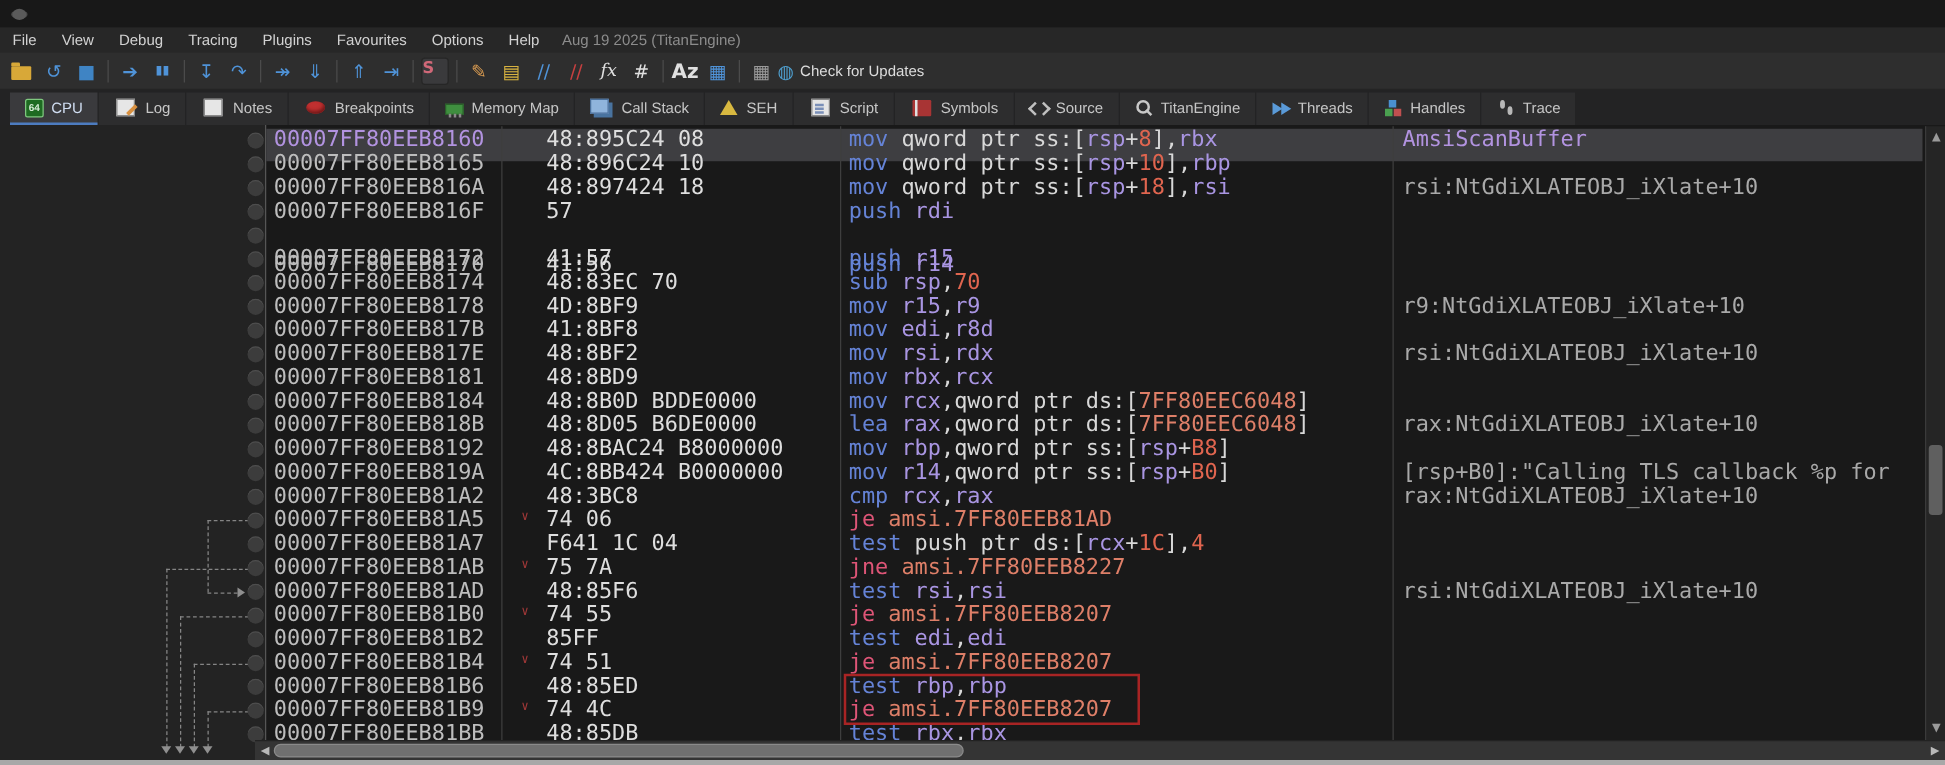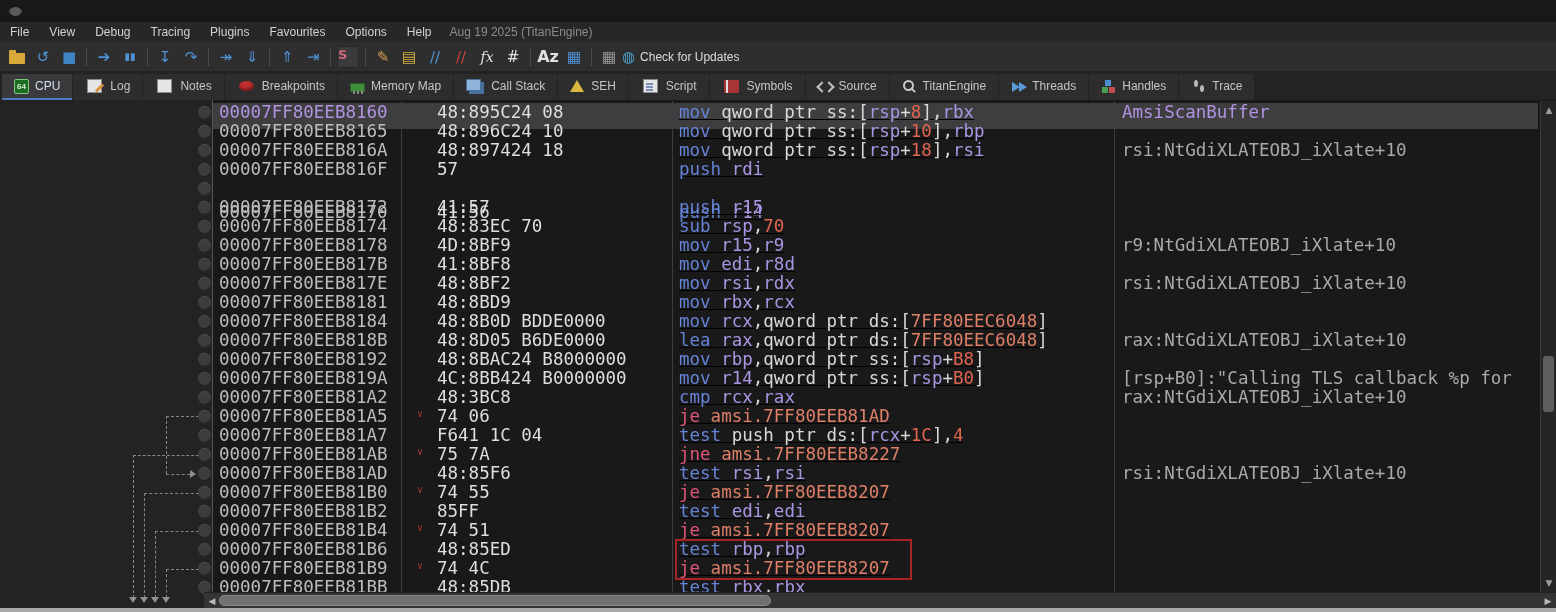--- a/index.html
+++ b/index.html
@@ -27,21 +27,21 @@
   .ico-folder{width:16px;height:11px;background:#d8a838;border-radius:1px;position:relative;margin-top:3px;}
   .ico-folder::before{content:"";position:absolute;top:-3px;left:0;width:7px;height:3px;background:#d8a838;border-radius:1px 1px 0 0;}
   .schip{background:#3a3a3c;border:1px solid #262626;border-radius:3px;width:20px;height:20px;min-width:20px;
     font-weight:bold;font-size:13px;}
   .it{font-style:italic;font-family:"DejaVu Serif",serif;font-size:14px;}
   .small{font-size:10px;letter-spacing:0px;}
   .azc{font-size:16px;font-weight:bold;}
   .upd-label{color:#dcdcdc;font-size:12px;margin-left:5px;font-family:"Liberation Sans",sans-serif;}
   
   .tabbar{position:absolute;top:72px;left:0;width:1556px;height:28px;background:#232324;
-    display:flex;align-items:flex-end;padding-left:2px;box-sizing:border-box;}
+    display:flex;align-items:flex-end;padding-left:8px;box-sizing:border-box;}
   .tab{height:24px;display:flex;align-items:center;gap:6px;padding:0 12px;background:#2d2d2e;
     margin-right:1px;font-size:12px;color:#c6c6c6;border-bottom:2px solid transparent;white-space:nowrap;}
   .tab.active{background:#3a3a3d;border-bottom:2px solid #4d7cc0;color:#cfdcf0;}
   
   .ti{width:15px;height:15px;position:relative;display:inline-block;flex:0 0 15px;}
   .i-cpu{background:#1e6b22;border:1px solid #7fc87f;border-radius:2px;box-sizing:border-box;}
   .i-cpu::after{content:"64";position:absolute;inset:0;color:#d6ecd6;font-size:8px;line-height:13px;text-align:center;font-weight:bold;}
   .i-page{width:11px;height:14px;background:#e6e6e6;border:1px solid #8a8a8a;box-sizing:border-box;margin:0 2px;}
   .i-log::after{content:"";position:absolute;width:3px;height:10px;background:#d89040;transform:rotate(45deg);right:0;bottom:-1px;}
   .i-script::after{content:"";position:absolute;width:7px;height:2px;background:#7a8fb8;left:2px;top:3px;box-shadow:0 3px 0 #7a8fb8,0 6px 0 #7a8fb8;}
@@ -65,21 +65,21 @@
   .panelbg{position:absolute;left:212px;top:100px;width:1344px;height:508px;background:#191919;
     border-left:1px solid #565656;box-sizing:border-box;}
   .colsep{position:absolute;top:101px;height:491px;width:1px;background:#3e3e3e;z-index:3;}
   .row{position:absolute;left:213px;width:1325px;height:26px;overflow:hidden;white-space:pre;
     font-family:"DejaVu Sans Mono",monospace;font-size:17.5px;line-height:19px;z-index:2;}
   .row.sel{background:#3e3e41;}
   .addr{position:absolute;left:6px;color:#bdbdbd;}
   .addr.lbl{color:#b293e0;}
   .tick{position:absolute;left:204px;top:-3px;color:#a03838;font-size:10px;}
   .bytes{position:absolute;left:224px;color:#dedede;}
-  .dis{position:absolute;left:466px;text-decoration:underline;}
+  .dis{position:absolute;left:466px;}
   .cmt{position:absolute;left:909px;color:#a9a9a9;}
   .cmt.lbl{color:#b293e0;}
   .c-m{color:#6583d6;} .c-j{color:#de5577;} .c-r{color:#a995e2;}
   .c-n{color:#e0654f;} .c-a{color:#de7f68;} .c-t{color:#d8d8d8;}
   .dot{position:absolute;left:198px;width:13px;height:13px;border-radius:50%;background:#3c3c3c;
     box-shadow:inset 0 1px 0 #4e4e4e;z-index:4;}
   .redbox{position:absolute;left:675px;top:539px;width:237px;height:41px;border:2px solid #a82424;
     box-sizing:border-box;z-index:5;background:transparent;}
   
   .jlh{position:absolute;height:0;border-top:1px dashed #858585;z-index:1;}

